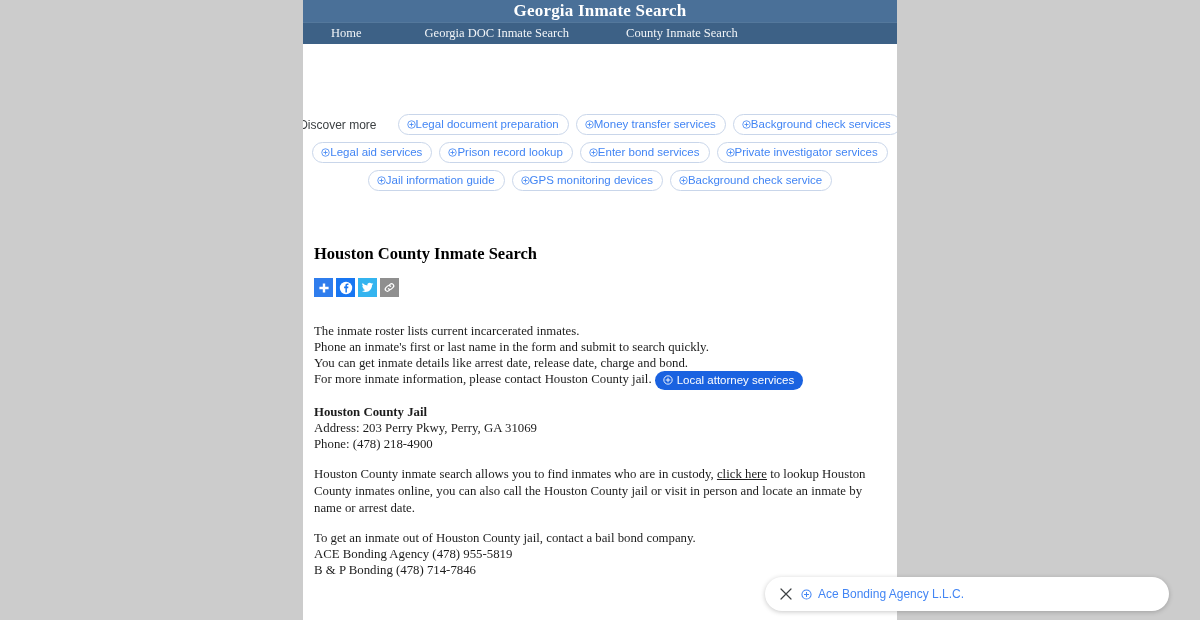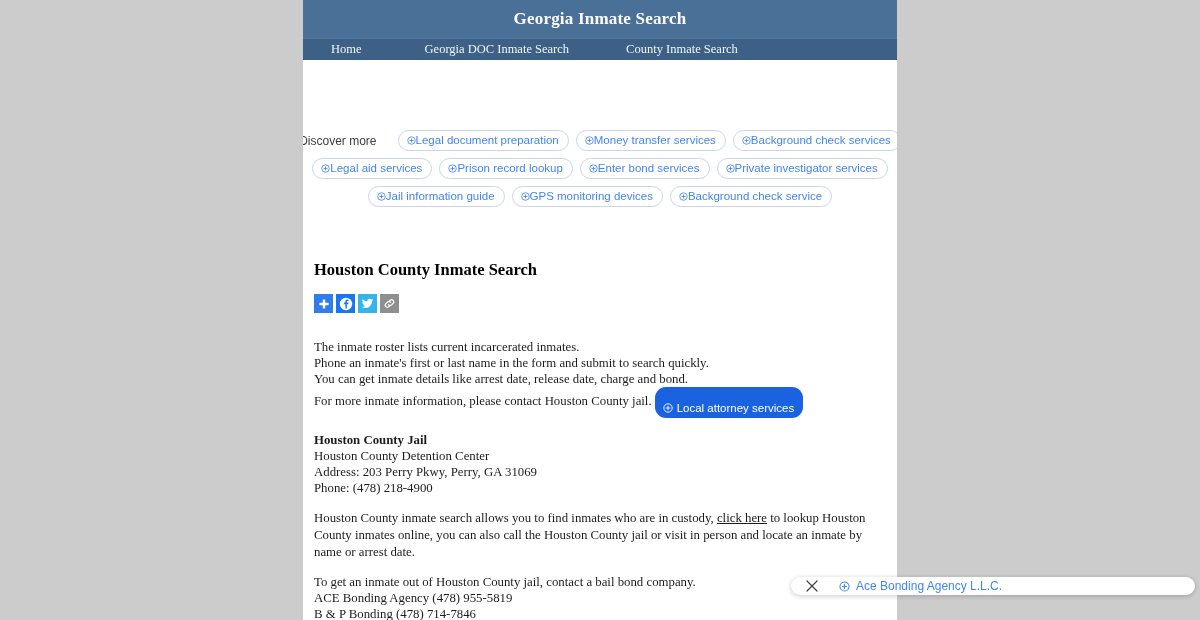--- a/index.html
+++ b/index.html
@@ -21,21 +21,21 @@
     left: 303px;
     top: 0;
     width: 594px;
     height: 620px;
     background: #ffffff;
     overflow: hidden;
   }
 
   
   .site-header {
-    height: 38px;
+    height: 22px;
     background: #4a7098;
     display: flex;
     align-items: center;
     justify-content: center;
   }
   .site-title {
     color: #ffffff;
     font-family: "Liberation Serif", serif;
     font-weight: bold;
     font-size: 17px;
@@ -153,46 +153,46 @@
     text-decoration: underline;
   }
   .strong-line { font-weight: bold; }
 
   .chip-inline {
     display: inline-flex;
     align-items: center;
     gap: 4px;
     background: #1a62e0;
     border-radius: 11px;
-    padding: 14px 9px 3px 8px;
+    padding: 2px 9px 3px 8px;
     color: #ffffff;
     font-family: "Liberation Sans", sans-serif;
     font-size: 11.5px;
     line-height: 14px;
     vertical-align: middle;
     margin-left: 3px;
     white-space: nowrap;
     cursor: pointer;
   }
 
   
   .float-ad {
     position: absolute;
-    left: 791px;
+    left: 765px;
     top: 577px;
     width: 404px;
-    height: 18px;
+    height: 34px;
     background: #ffffff;
     border-radius: 17px;
     box-shadow: 0 1px 5px rgba(0,0,0,.22);
     display: flex;
     align-items: center;
     padding-left: 14px;
     box-sizing: border-box;
-    gap: 20px;
+    gap: 8px;
   }
   .float-ad-close {
     width: 14px;
     height: 14px;
     flex: 0 0 auto;
     cursor: pointer;
   }
   .float-ad-link {
     display: inline-flex;
     align-items: center;
@@ -350,21 +350,20 @@
               <circle cx="6" cy="6" r="5" fill="none" stroke="#ffffff" stroke-width="1.1"></circle>
               <path d="M6 3.3v5.4M3.3 6h5.4" stroke="#ffffff" stroke-width="1.1"></path>
             </svg>
             <span>Local attorney services</span>
           </span>
       </div>
     </div>
 
     <div class="body-block">
       <div class="body-line strong-line">Houston County Jail</div>
-      <div class="body-line">Houston County Detention Center</div>
       <div class="body-line">Address: 203 Perry Pkwy, Perry, GA 31069</div>
       <div class="body-line">Phone: (478) 218-4900</div>
     </div>
 
     <p class="body-para"><span>Houston County inmate search allows you to find inmates who are in custody, </span><a class="inline-link" href="#">click here</a><span> to lookup Houston County inmates online, you can also call the Houston County jail or visit in person and locate an inmate by name or arrest date.</span></p>
 
     <div class="body-block">
       <div class="body-line">To get an inmate out of Houston County jail, contact a bail bond company.</div>
       <div class="body-line">ACE Bonding Agency (478) 955-5819</div>
       <div class="body-line">B &amp; P Bonding (478) 714-7846</div>

